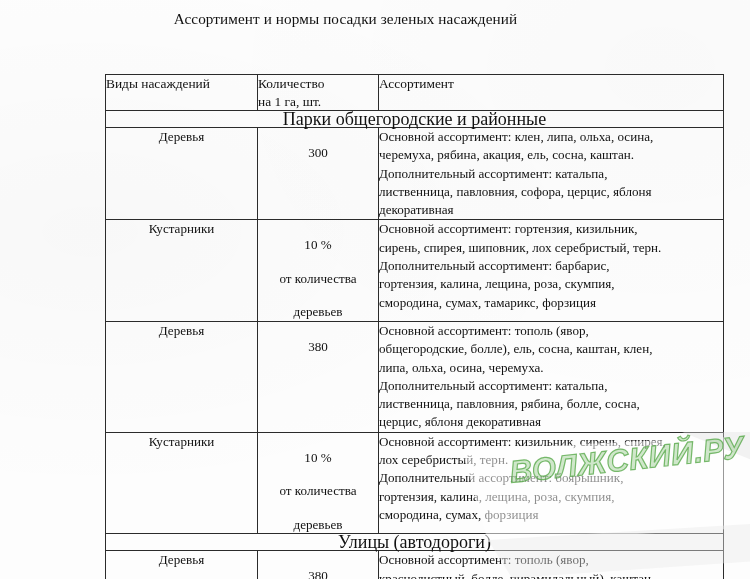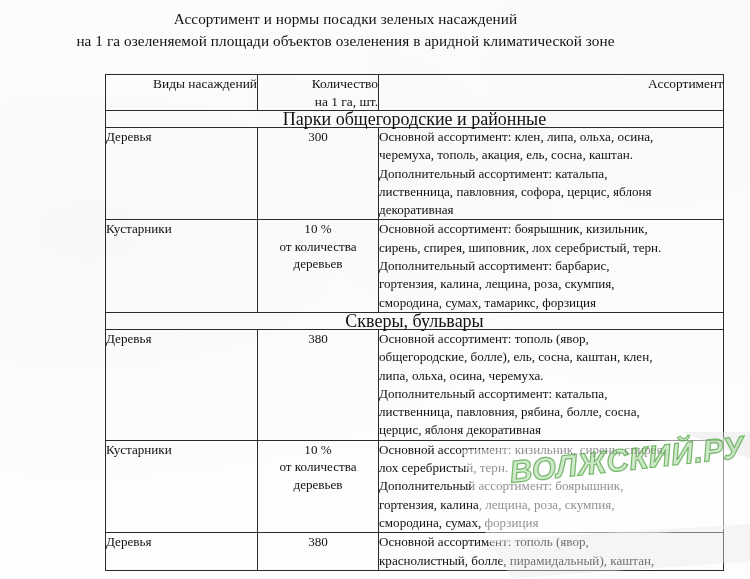--- a/index.html
+++ b/index.html
@@ -56,44 +56,45 @@
     border: 1px solid #2b2b2b;
     padding: 0;
     vertical-align: top;
     font-weight: normal;
   }
   col.c-kind  { width: 152px; }
   col.c-qty   { width: 121px; }
   col.c-assort{ width: 345px; }
 
   .th-cell {
-    text-align: right;
+    text-align: left;
     padding: 6px 4px 7px 4px;
     line-height: 17.5px;
     font-size: 13.4px;
   }
   .th-cell .sub { display: block; }
 
   .section-row td {
     text-align: center;
     padding: 3px 4px 4px 4px;
     font-size: 18px;
     line-height: 16px;
   }
 
   .cell-kind {
+    text-align: center;
     padding: 7px 4px 4px 4px;
     line-height: 17px;
   }
   .cell-qty {
     text-align: center;
     padding: 7px 4px 4px 4px;
     line-height: 17.5px;
   }
-  .cell-qty .qline { display: block; }
+  .cell-qty .qline { display: block; margin-top: 16px; }
 
   .cell-assort {
     text-align: left;
     padding: 6px 6px 5px 9px;
     line-height: 18.3px;
   }
   .cell-assort .ln { display: block; white-space: nowrap; }
 
   
   .wm-band {
@@ -129,21 +130,20 @@
     text-shadow: 0 0 1px rgba(120, 190, 105, 0.35);
   }
 </style>
 </head>
 <body>
 
 <div id="page">
 
   <div class="doc-title">
     <span class="tline">Ассортимент и нормы посадки зеленых насаждений</span>
-    <span class="tline">на 1 га озеленяемой площади объектов озеленения в аридной климатической зоне</span>
   </div>
 
   <div class="table-wrap">
     <table class="sheet">
       <colgroup>
         <col class="c-kind">
         <col class="c-qty">
         <col class="c-assort">
       </colgroup>
       <thead>
@@ -165,45 +165,42 @@
         <tr class="section-row">
           <td colspan="3">Парки общегородские и районные</td>
         </tr>
         <tr>
           <td class="cell-kind">Деревья</td>
           <td class="cell-qty">
             <span class="qline">300</span>
           </td>
           <td class="cell-assort">
             <span class="ln">Основной ассортимент: клен, липа, ольха, осина,</span>
-            <span class="ln">черемуха, тополь, акация, ель, сосна, каштан.</span>
+            <span class="ln">черемуха, рябина, акация, ель, сосна, каштан.</span>
             <span class="ln">Дополнительный ассортимент: катальпа,</span>
             <span class="ln">лиственница, павловния, софора, церцис, яблоня</span>
             <span class="ln">декоративная</span>
           </td>
         </tr>
         <tr>
           <td class="cell-kind">Кустарники</td>
           <td class="cell-qty">
             <span class="qline">10 %</span>
             <span class="qline">от количества</span>
             <span class="qline">деревьев</span>
           </td>
           <td class="cell-assort">
-            <span class="ln">Основной ассортимент: боярышник, кизильник,</span>
+            <span class="ln">Основной ассортимент: гортензия, кизильник,</span>
             <span class="ln">сирень, спирея, шиповник, лох серебристый, терн.</span>
             <span class="ln">Дополнительный ассортимент: барбарис,</span>
             <span class="ln">гортензия, калина, лещина, роза, скумпия,</span>
             <span class="ln">смородина, сумах, тамарикс, форзиция</span>
           </td>
         </tr>
 
-        <tr class="section-row">
-          <td colspan="3">Скверы, бульвары</td>
-        </tr>
         <tr>
           <td class="cell-kind">Деревья</td>
           <td class="cell-qty">
             <span class="qline">380</span>
           </td>
           <td class="cell-assort">
             <span class="ln">Основной ассортимент: тополь (явор,</span>
             <span class="ln">общегородские, болле), ель, сосна, каштан, клен,</span>
             <span class="ln">липа, ольха, осина, черемуха.</span>
             <span class="ln">Дополнительный ассортимент: катальпа,</span>
@@ -220,20 +217,23 @@
           </td>
           <td class="cell-assort">
             <span class="ln">Основной ассортимент: кизильник, сирень, спирея,</span>
             <span class="ln">лох серебристый, терн.</span>
             <span class="ln">Дополнительный ассортимент: боярышник,</span>
             <span class="ln">гортензия, калина, лещина, роза, скумпия,</span>
             <span class="ln">смородина, сумах, форзиция</span>
           </td>
         </tr>
 
+        <tr class="section-row">
+          <td colspan="3">Улицы (автодороги)</td>
+        </tr>
         <tr>
           <td class="cell-kind">Деревья</td>
           <td class="cell-qty">
             <span class="qline">380</span>
           </td>
           <td class="cell-assort">
             <span class="ln">Основной ассортимент: тополь (явор,</span>
             <span class="ln">краснолистный, болле, пирамидальный), каштан,</span>
           </td>
         </tr>

